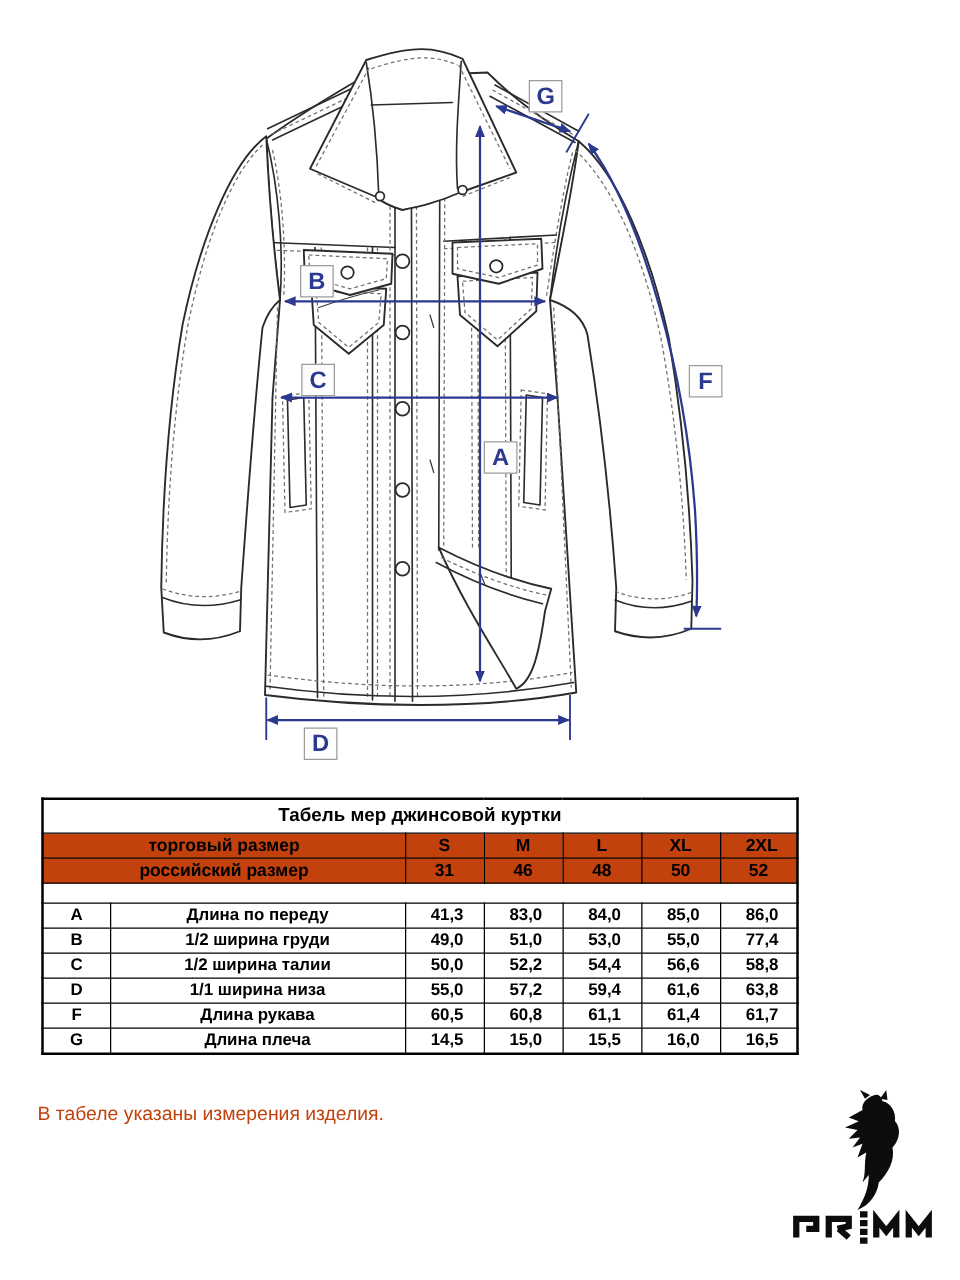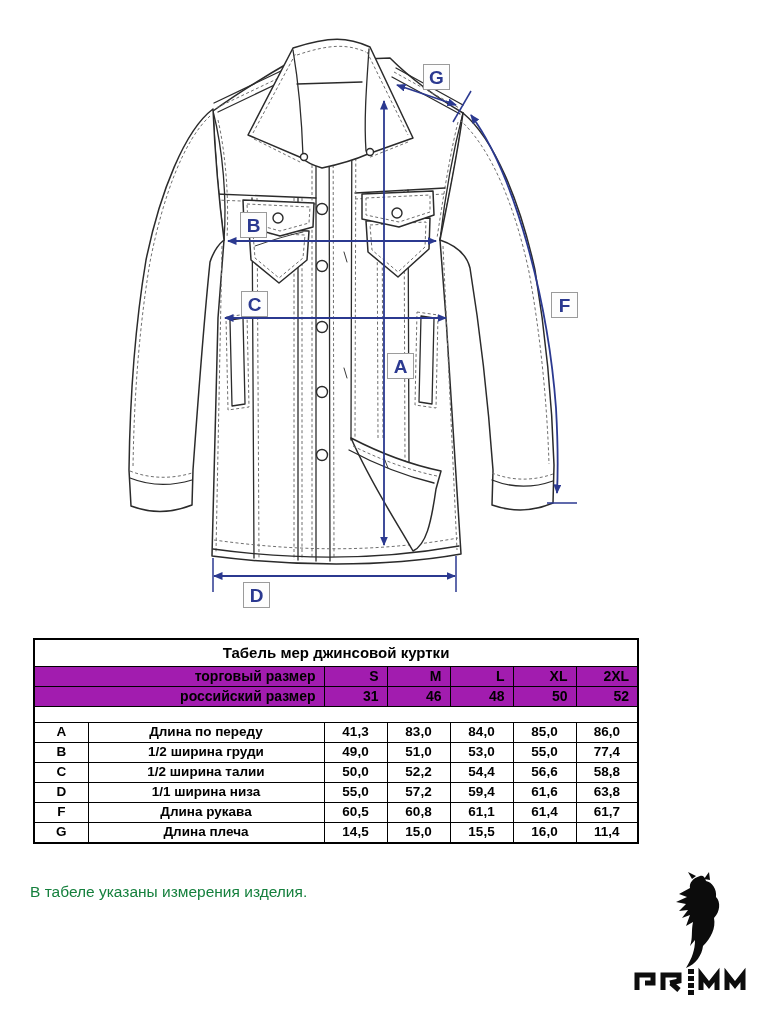--- a/index.html
+++ b/index.html
@@ -20,27 +20,27 @@
   
   .mlabel{position:absolute;width:27px;height:26px;border:1px solid #9b9b9b;
           background:#fdfdfd;color:#2b3990;font-weight:bold;font-size:19px;
           display:flex;align-items:center;justify-content:center;line-height:1;
           box-sizing:border-box;}
 
   
   .size-table{position:absolute;left:33px;top:638px;width:604px;
               border-collapse:collapse;table-layout:fixed;border:2px solid #000;}
   .size-table td{border:1.5px solid #000;text-align:center;vertical-align:middle;
-                 font-weight:bold;font-size:13.5px;padding:1px 8px;height:17px;line-height:1.2;}
+                 font-weight:bold;font-size:13.5px;padding:1px 20px;height:17px;line-height:1.2;}
   tr.title-row td{font-size:15px;height:24px;}
-  tbody.hdr td{background:#a21caf;font-size:14px;text-align:right;}
+  tbody.hdr td{background:#c2410c;font-size:14px;}
   tr.spacer-row td{border-left:none;border-right:none;height:13px;background:#fff;}
 
   
-  .footer-line{position:absolute;left:30px;font-size:15.5px;color:#15803d;white-space:nowrap;text-align:right;}
+  .footer-line{position:absolute;left:30px;font-size:15.5px;color:#c2410c;white-space:nowrap;text-align:right;}
   #footer-line-1{top:883px;}
   #footer-line-2{top:908px;}
 
   
   #brand-logo{position:absolute;left:612px;top:868px;}
   .brand-letter{fill:none;stroke:#0d0d0d;stroke-width:5;stroke-linecap:butt;stroke-linejoin:miter;}
 </style>
 </head>
 <body>
 
@@ -292,21 +292,21 @@
           <td>61,4</td>
           <td>61,7</td>
         </tr>
         <tr>
           <td>G</td>
           <td>Длина плеча</td>
           <td>14,5</td>
           <td>15,0</td>
           <td>15,5</td>
           <td>16,0</td>
-          <td>11,4</td>
+          <td>16,5</td>
         </tr>
       </tbody>
   </table>
 
   <div class="footer-line" id="footer-line-1">В табеле указаны измерения изделия.</div>
 
   <svg id="brand-logo" width="160" height="140" viewBox="0 0 160 140">
     <g>
       <path fill="#0c0c0c" d="M88,8
         C81,10 77,15 78,20

